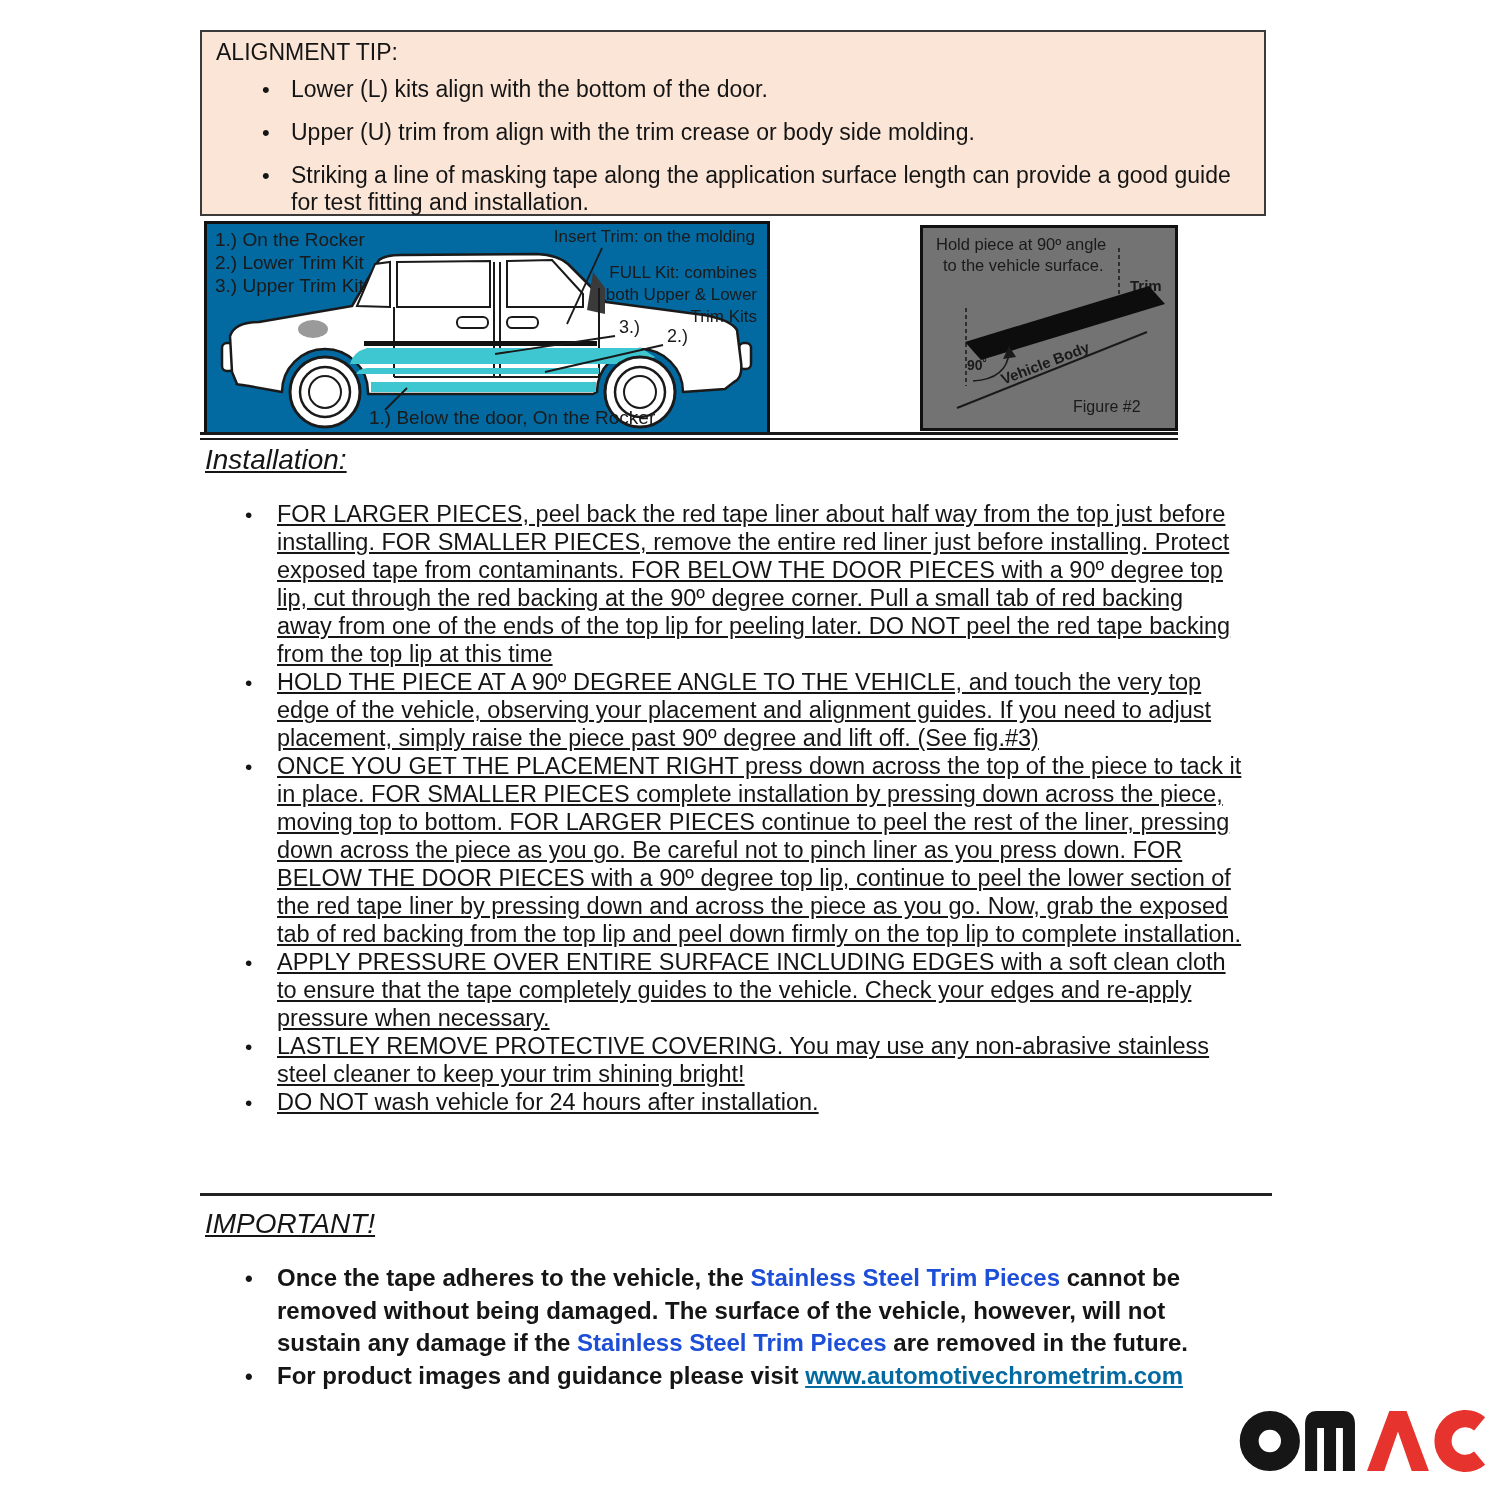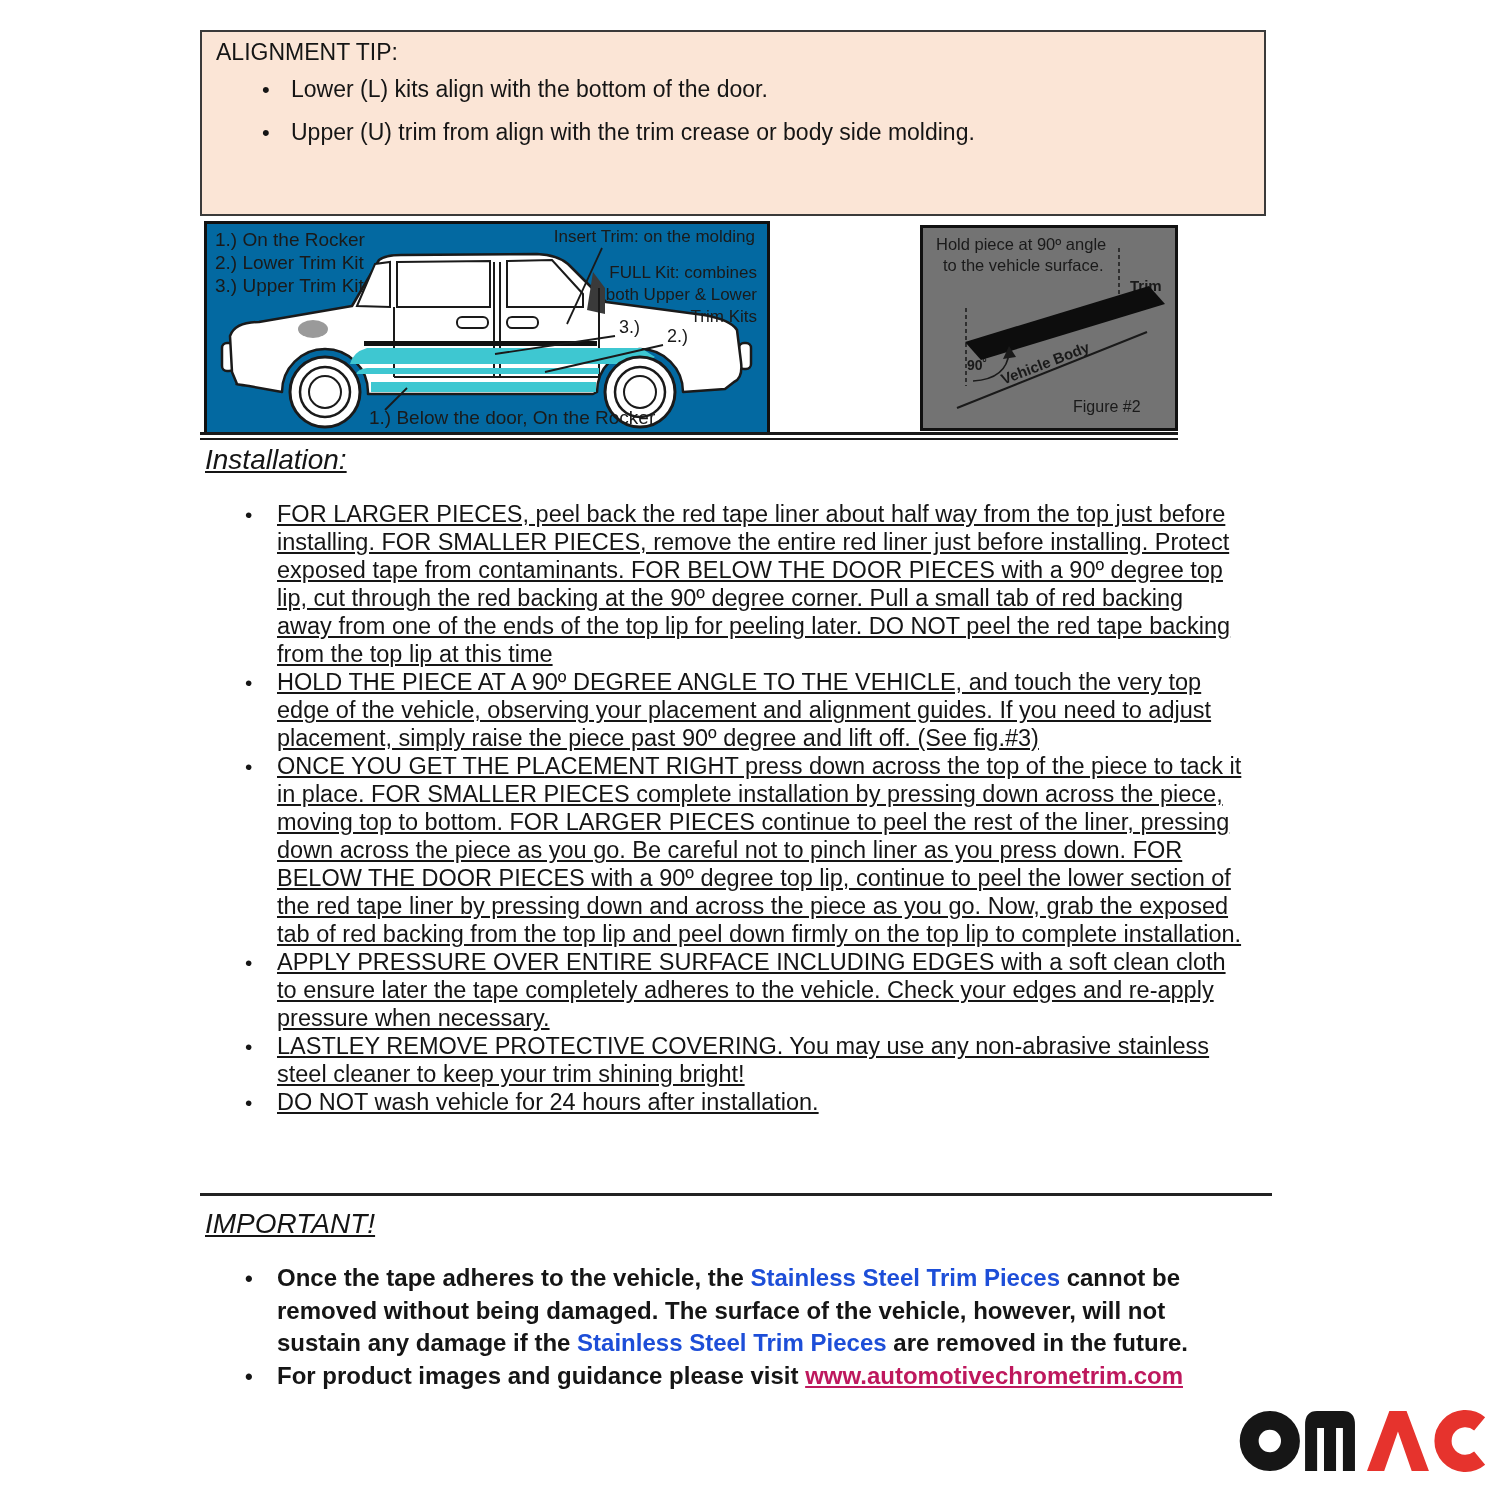--- a/index.html
+++ b/index.html
@@ -29,36 +29,37 @@
   #inst-list li{position:relative;padding-left:34px;font-size:23.5px;line-height:28px;}
   #inst-list li::before{content:"•";position:absolute;left:2px;top:1px;font-size:21px;}
 
   
   #div2{left:200px;top:1193px;width:1072px;height:0;border-top:3px solid #222;}
   #imp-head{left:205px;top:1208px;font-size:28px;font-style:italic;text-decoration:underline;}
   #imp-list{left:243px;top:1262px;width:1012px;margin:0;padding:0;list-style:none;font-weight:bold;}
   #imp-list li{position:relative;padding-left:34px;font-size:24px;line-height:32.5px;}
   #imp-list li::before{content:"•";position:absolute;left:2px;top:1px;font-size:22px;}
   .red{color:#1d4ed8;}
-  .link{color:#be185d;text-decoration:underline;font-weight:bold;cursor:pointer;}
+  .link{color:#0369a1;text-decoration:underline;font-weight:bold;cursor:pointer;}
 
   #logo{left:1238px;top:1398px;width:258px;height:86px;}
 
   svg text{font-family:"Liberation Sans","DejaVu Sans",sans-serif;}
 </style>
 </head>
 <body>
 
 <div id="page">
 
   <div id="tipbox" class="abs">
     <div id="tip-title">ALIGNMENT TIP:</div>
     <ul id="tip-list">
       <li><span>Lower (L) kits align with the bottom of the door.</span></li>
       <li><span>Upper (U) trim from align with the trim crease or body side molding.</span></li>
+      <li><span>Striking a line of masking tape along the application surface length can provide a good guide for test fitting and installation.</span></li>
     </ul>
   </div>
 
   <div id="carbox" class="abs">
     <svg width="560" height="208" viewBox="0 0 560 208">
 
       <g stroke="#1a1a1a" stroke-width="2.5" fill="#ffffff" stroke-linejoin="round">
         <rect x="15" y="119" width="12" height="28" rx="5"></rect>
         <rect x="532" y="119" width="12" height="26" rx="5"></rect>
         <path d="M 30 160 L 25 148 L 23 112 Q 28 98 52 98 L 145 82 L 172 36 Q 178 31 194 31 L 330 30 Q 351 31 361 40 L 399 78 L 497 91 Q 524 96 530 106 L 534 138 Q 536 154 527 158 L 518 165 L 476 168 A 43 43 0 0 0 390 168 L 386 170 L 161 170 L 161 168 A 43 43 0 0 0 75 168 L 42 162 Q 27 160 30 160 Z"></path>
@@ -145,21 +146,21 @@
     </svg>
   </div>
 
   <div id="dline" class="abs"></div>
 
   <div id="inst-head" class="abs">Installation:</div>
   <ul id="inst-list" class="abs">
     <li><span>FOR LARGER PIECES, peel back the red tape liner about half way from the top just before installing. FOR SMALLER PIECES, remove the entire red liner just before installing. Protect exposed tape from contaminants. FOR BELOW THE DOOR PIECES with a 90º degree top lip, cut through the red backing at the 90º degree corner. Pull a small tab of red backing away from one of the ends of the top lip for peeling later. DO NOT peel the red tape backing from the top lip at this time</span></li>
     <li><span>HOLD THE PIECE AT A 90º DEGREE ANGLE TO THE VEHICLE, and touch the very top edge of the vehicle, observing your placement and alignment guides. If you need to adjust placement, simply raise the piece past 90º degree and lift off. (See fig.#3)</span></li>
     <li><span>ONCE YOU GET THE PLACEMENT RIGHT press down across the top of the piece to tack it in place.  FOR SMALLER PIECES complete installation by pressing down across the piece, moving top to bottom. FOR LARGER PIECES continue to peel the rest of the liner, pressing down across the piece as you go. Be careful not to pinch liner as you press down. FOR BELOW THE DOOR PIECES with a 90º degree top lip, continue to peel the lower section of the red tape liner by pressing down and across the piece as you go. Now, grab the exposed tab of red backing from the top lip and peel down firmly on the top lip to complete installation.</span></li>
-    <li><span>APPLY PRESSURE OVER ENTIRE SURFACE INCLUDING EDGES with a soft clean cloth to ensure later the tape completely adheres to the vehicle. Check your edges and re-apply pressure when necessary.</span></li>
+    <li><span>APPLY PRESSURE OVER ENTIRE SURFACE INCLUDING EDGES with a soft clean cloth to ensure that the tape completely guides to the vehicle. Check your edges and re-apply pressure when necessary.</span></li>
     <li><span>LASTLEY REMOVE PROTECTIVE COVERING. You may use any non-abrasive stainless steel cleaner to keep your trim shining bright!</span></li>
     <li><span>DO NOT wash vehicle for 24 hours after installation.</span></li>
   </ul>
 
   <div id="div2" class="abs"></div>
   <div id="imp-head" class="abs">IMPORTANT!</div>
   <ul id="imp-list" class="abs">
     <li>
       <span>Once the tape adheres to the vehicle, the </span><span class="red">Stainless Steel Trim Pieces</span><span> cannot be removed without being damaged. The surface of the vehicle, however, will not sustain any damage if the </span><span class="red">Stainless Steel Trim Pieces</span><span> are removed in the future.</span>
     </li>

